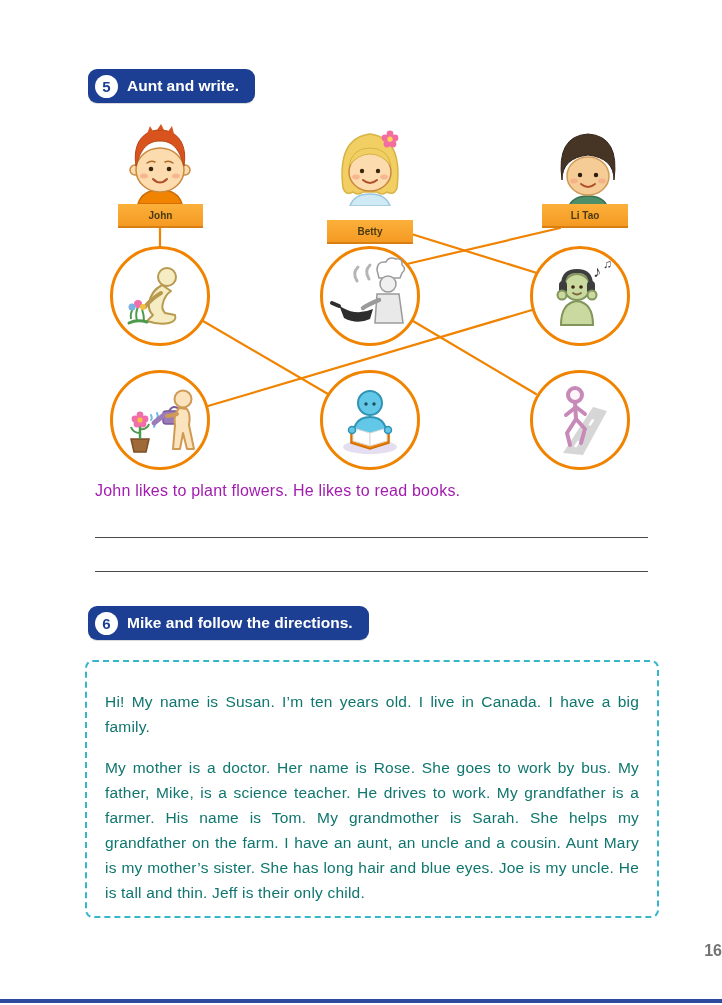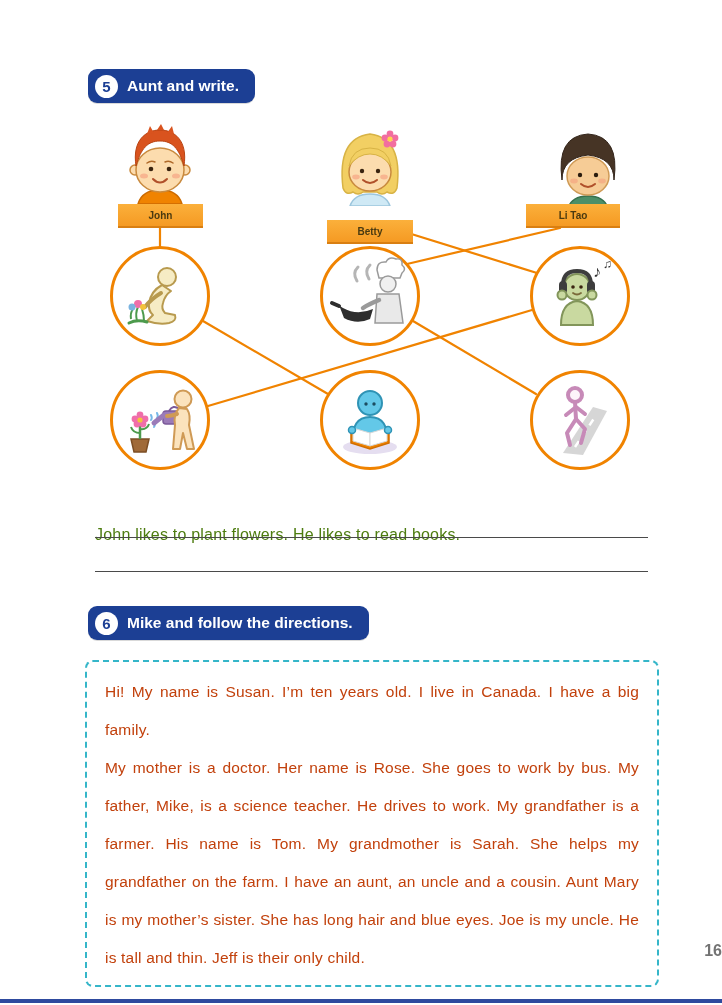--- a/index.html
+++ b/index.html
@@ -31,32 +31,32 @@
     color:#4a3a10; font-size:10px; font-weight:bold;
     display:flex; align-items:center; justify-content:center;
   }
   .activity-circle {
     position:absolute; width:100px; height:100px;
     border:3px solid #f08300; border-radius:50%;
     background:#ffffff; display:flex; align-items:center; justify-content:center;
   }
   .match-lines { position:absolute; left:0; top:0; pointer-events:none; }
 
-  .example-sentence { position:absolute; font-size:16px; color:#4d7c0f; letter-spacing:0.2px;margin-top:44px; }
+  .example-sentence { position:absolute; font-size:16px; color:#a21caf; letter-spacing:0.2px; }
   .answer-line { position:absolute; border-bottom:1.6px solid #4a4a4a; height:0; }
 
   
   .passage-box {
     position:absolute; background:#ffffff;
     border:2.5px dashed #35b6c9; border-radius:8px;
     padding:11px 18px 8px 18px;
   }
   .passage-box p {
-    font-size:15.5px; line-height:38px; color:#c2410c;
-    text-align:justify; letter-spacing:0.2px;
+    font-size:15.5px; line-height:25px; color:#0f766e;
+    text-align:justify; letter-spacing:0.2px;margin-top:16px;
   }
 
   .page-number { position:absolute; left:0; width:100%; text-align:right; font-weight:bold; font-size:16px; color:#737373; }
   .bottom-bar { position:absolute; left:0; right:0; height:4px; background:#2e4a9e; }
 </style>
 </head>
 <body>
 
 <div class="page">
 
@@ -120,21 +120,21 @@
   <svg class="avatar" style="left:550px; top:128px;" width="76" height="80" viewBox="0 0 76 80">
     <path d="M18 80 Q22 68 38 68 Q54 68 58 80 Z" fill="#4c8f68" stroke="#37714e" stroke-width="1.5"></path>
     <ellipse cx="38" cy="48" rx="21" ry="19" fill="#f6cc96" stroke="#cf9a55" stroke-width="1.5"></ellipse>
     <path d="M12 52 Q6 8 38 6 Q70 8 64 52 Q64 30 38 27 Q12 30 12 52 Z" fill="#463425" stroke="#32241a" stroke-width="1"></path>
     <circle cx="30" cy="47" r="2.2" fill="#2a1c0e"></circle>
     <circle cx="46" cy="47" r="2.2" fill="#2a1c0e"></circle>
     <path d="M31 56 q7 6 14 0" stroke="#b0502a" stroke-width="2" fill="none" stroke-linecap="round"></path>
     <ellipse cx="24" cy="53" rx="3.8" ry="2.4" fill="#f49678" opacity="0.5"></ellipse>
     <ellipse cx="52" cy="53" rx="3.8" ry="2.4" fill="#f49678" opacity="0.5"></ellipse>
   </svg>
-  <div class="name-banner" style="left:526px; top:204px; width:94px;">
+  <div class="name-banner" style="left:542px; top:204px; width:86px;">
     <span>Li Tao</span>
   </div>
 
   <div class="activity-circle" style="left:110px; top:246px;">
     <svg width="86" height="86" viewBox="0 0 86 86">
       <circle cx="50" cy="24" r="9" fill="#f6ecc4" stroke="#b89a4e" stroke-width="2"></circle>
       <path d="M45 32 Q34 38 32 50 Q31 58 36 62 L30 68 Q42 72 52 70 Q60 68 58 62 L48 60 Q44 56 46 50 Q48 42 54 38 Z" fill="#f6ecc4" stroke="#b89a4e" stroke-width="2" stroke-linejoin="round"></path>
       <path d="M44 40 Q34 46 28 54" stroke="#b89a4e" stroke-width="4" fill="none" stroke-linecap="round"></path>
       <path d="M20 68 Q18 60 21 54 M27 68 Q27 62 25 56 M14 66 Q13 60 16 56" stroke="#4c9a4c" stroke-width="2" fill="none"></path>
       <circle cx="21" cy="51" r="4" fill="#f06ea9"></circle>

